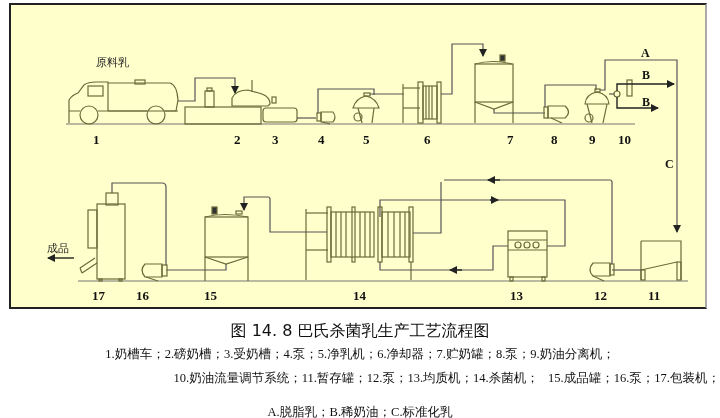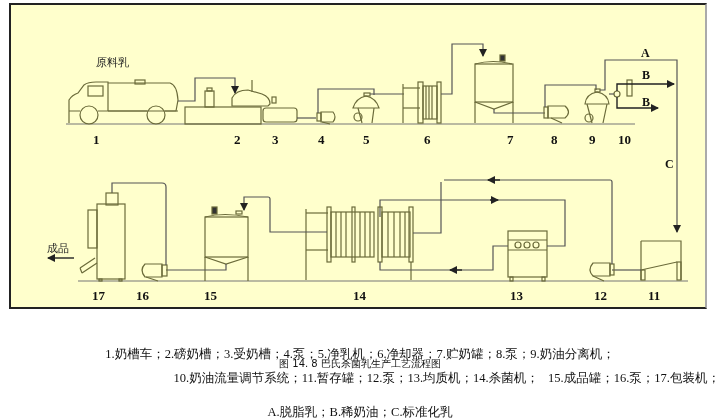--- a/index.html
+++ b/index.html
@@ -7,21 +7,21 @@
   #frame { position:absolute; left:9px; top:3px; width:698px; height:306px; background:#ffffcc; border-left:2px solid #222; border-top:2px solid #222; border-bottom:2px solid #222; border-right:2px solid #aaa; box-sizing:border-box; }
   svg#diag { position:absolute; left:0; top:0; width:720px; height:310px; }
   .eq { fill:none; stroke:#6b6b3a; stroke-width:1.2; }
   .pipe { fill:none; stroke:#555; stroke-width:1.2; }
   .dark { fill:none; stroke:#222; stroke-width:1.4; }
   .floor { stroke:#777; stroke-width:1.2; }
   .num { font-family:"Liberation Serif", serif; font-weight:bold; font-size:13px; fill:#111; }
   .lbl { font-family:"DejaVu Sans", sans-serif; font-size:11px; fill:#222; }
   .abc { font-family:"Liberation Serif", serif; font-weight:bold; font-size:12px; fill:#111; }
   #caption { position:absolute; left:0; width:720px; text-align:center; color:#111; }
-  #cap-title { top:321px; font-family:"DejaVu Sans", sans-serif; font-size:10px;margin-top:36px; }
+  #cap-title { top:321px; font-family:"DejaVu Sans", sans-serif; font-size:16px; }
   .cap-line { position:absolute; left:0; width:720px; text-align:center; font-family:"Liberation Serif", "DejaVu Serif", serif; font-size:12.5px; color:#111; white-space:pre; }
   #cap-l1 { top:346px; }
   #cap-l2 { top:370px;text-align:right; }
   #cap-l3 { top:404px; }
 </style>
 </head>
 <body>
 
 <div id="frame"></div>
 

